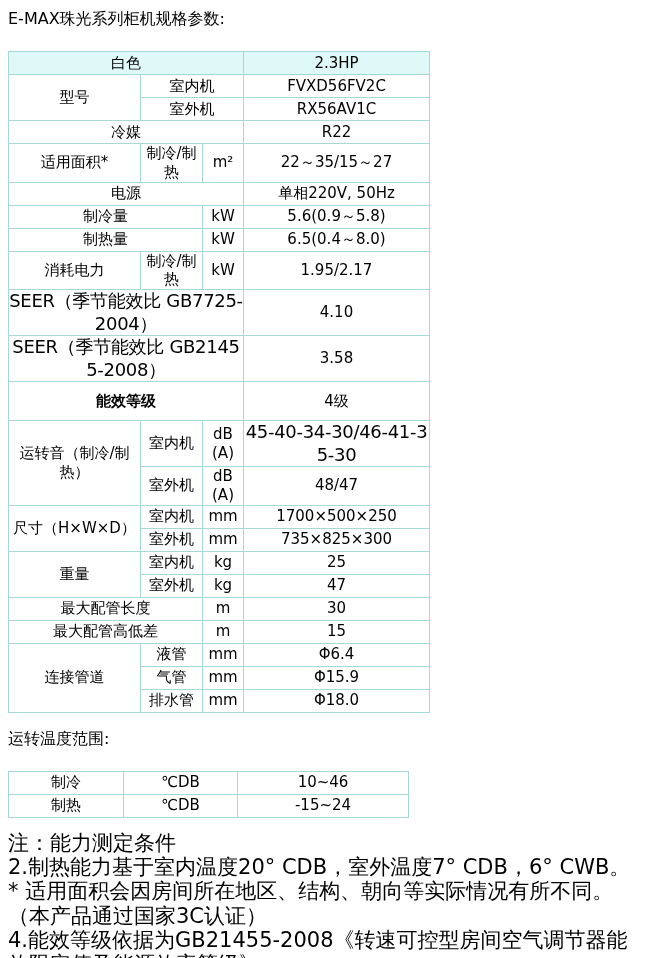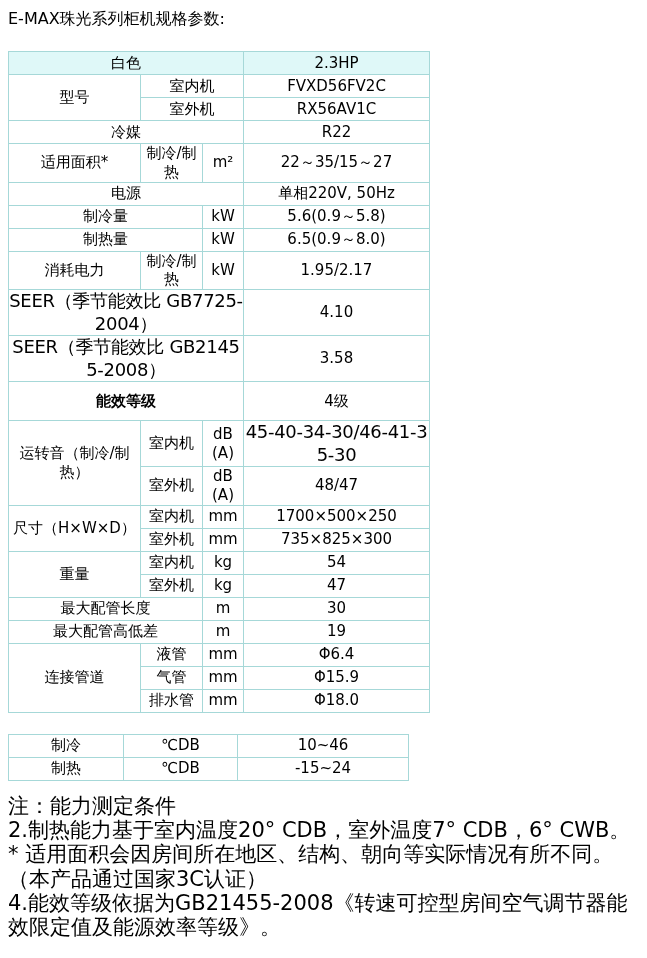--- a/index.html
+++ b/index.html
@@ -94,21 +94,21 @@
           <td>单相220V, 50Hz</td>
         </tr>
         <tr>
           <td colspan="2">制冷量</td>
           <td>kW</td>
           <td>5.6(0.9～5.8)</td>
         </tr>
         <tr>
           <td colspan="2">制热量</td>
           <td>kW</td>
-          <td>6.5(0.9～8.0)</td>
+          <td>6.5(0.4～8.0)</td>
         </tr>
         <tr>
           <td>消耗电力</td>
           <td>制冷/制热</td>
           <td>kW</td>
           <td>1.95/2.17</td>
         </tr>
         <tr>
           <td colspan="3" class="long">SEER（季节能效比 GB7725-2004）</td>
           <td>4.10</td>
@@ -140,56 +140,57 @@
         </tr>
         <tr>
           <td>室外机</td>
           <td>mm</td>
           <td>735×825×300</td>
         </tr>
         <tr>
           <td rowspan="2">重量</td>
           <td>室内机</td>
           <td>kg</td>
-          <td>54</td>
+          <td>25</td>
         </tr>
         <tr>
           <td>室外机</td>
           <td>kg</td>
           <td>47</td>
         </tr>
         <tr>
           <td colspan="2">最大配管长度</td>
           <td>m</td>
           <td>30</td>
         </tr>
         <tr>
           <td colspan="2">最大配管高低差</td>
           <td>m</td>
-          <td>19</td>
+          <td>15</td>
         </tr>
         <tr>
           <td rowspan="3">连接管道</td>
           <td>液管</td>
           <td>mm</td>
           <td>Φ6.4</td>
         </tr>
         <tr>
           <td>气管</td>
           <td>mm</td>
           <td>Φ15.9</td>
         </tr>
         <tr>
           <td>排水管</td>
           <td>mm</td>
           <td>Φ18.0</td>
         </tr>
       </tbody>
   </table>
 
+  <div class="section-title">运转温度范围:</div>
 
   <table>
     <colgroup>
       <col style="width:115px">
       <col style="width:114px">
       <col style="width:171px">
     </colgroup>
     <tbody>
         <tr>
           <td>制冷</td>

